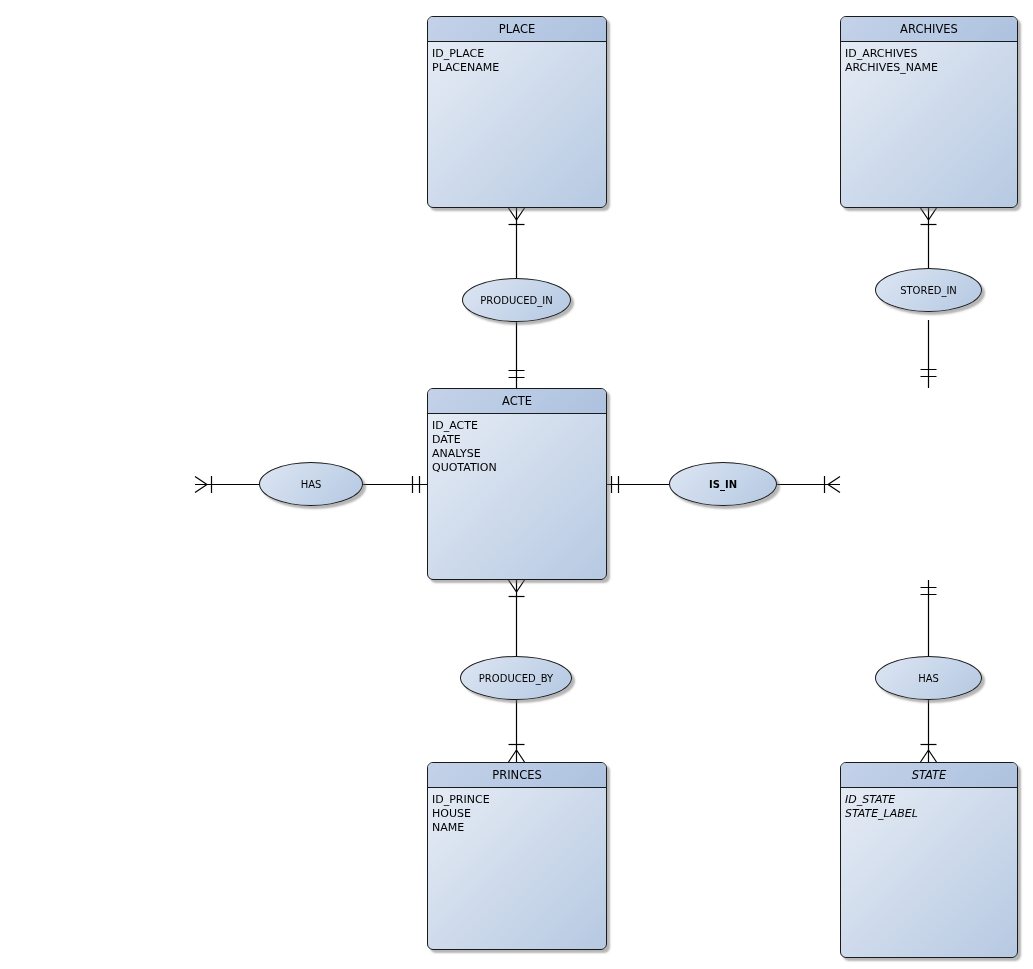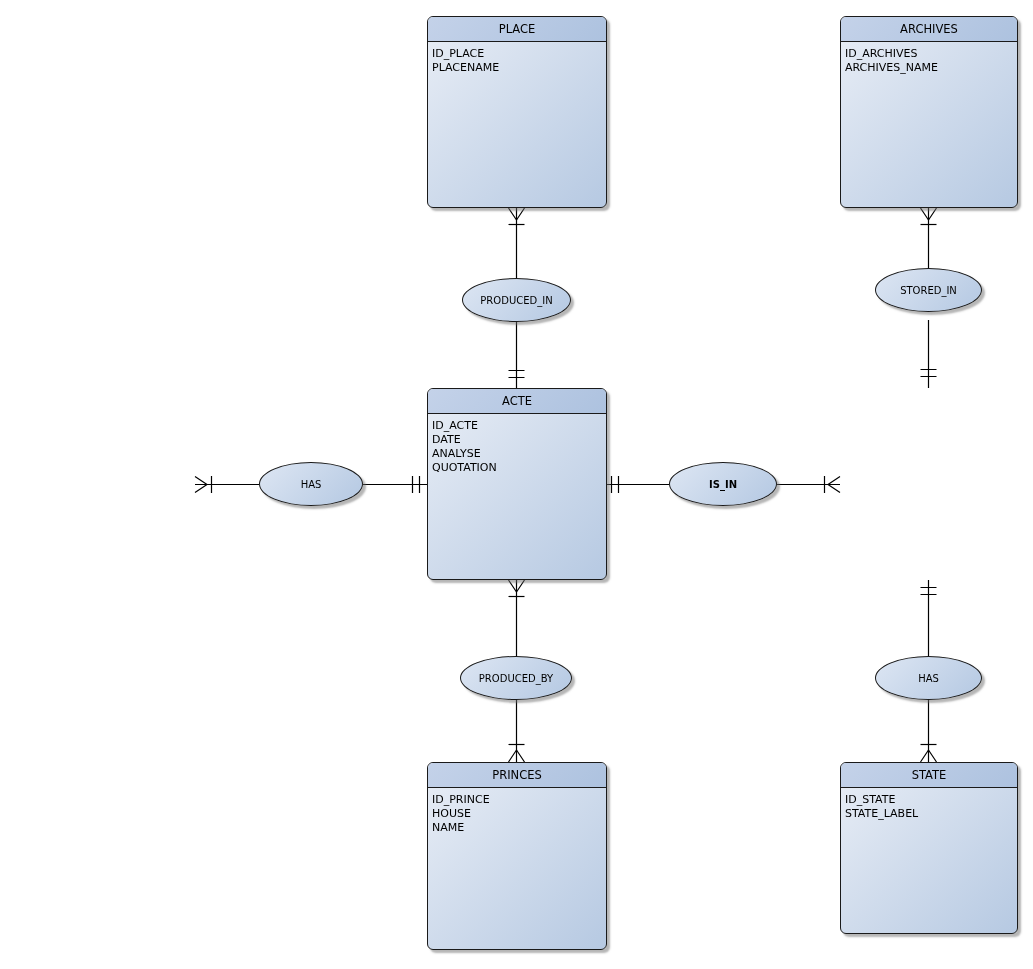--- a/index.html
+++ b/index.html
@@ -60,21 +60,21 @@
     font-size: 10px;
     box-sizing: border-box;
   }
   
   #e-place    { left:427px; top:16px;  width:180px; height:192px; }
   #e-archives { left:840px; top:16px;  width:178px; height:192px; }
   #e-diplo    { left:14px;  top:389px; width:181px; height:192px; }
   #e-acte     { left:427px; top:388px; width:180px; height:192px; }
   #e-document { left:840px; top:388px; width:178px; height:192px; }
   #e-princes  { left:427px; top:762px; width:180px; height:188px; }
-  #e-state    { left:840px; top:762px; width:178px; height:172px; }
+  #e-state    { left:840px; top:762px; width:178px; height:196px;font-style:italic; }
   
   #r-produced-in { left:462px; top:278px; width:109px; height:44px; }
   #r-stored-in   { left:875px; top:268px; width:107px; height:44px; }
   #r-has-diplo   { left:259px; top:462px; width:104px; height:44px; }
   #r-is-in       { left:669px; top:462px; width:108px; height:44px;font-weight:bold; }
   #r-produced-by { left:460px; top:656px; width:112px; height:44px; }
   #r-has-state   { left:875px; top:656px; width:107px; height:44px; }
 </style>
 </head>
 <body>

